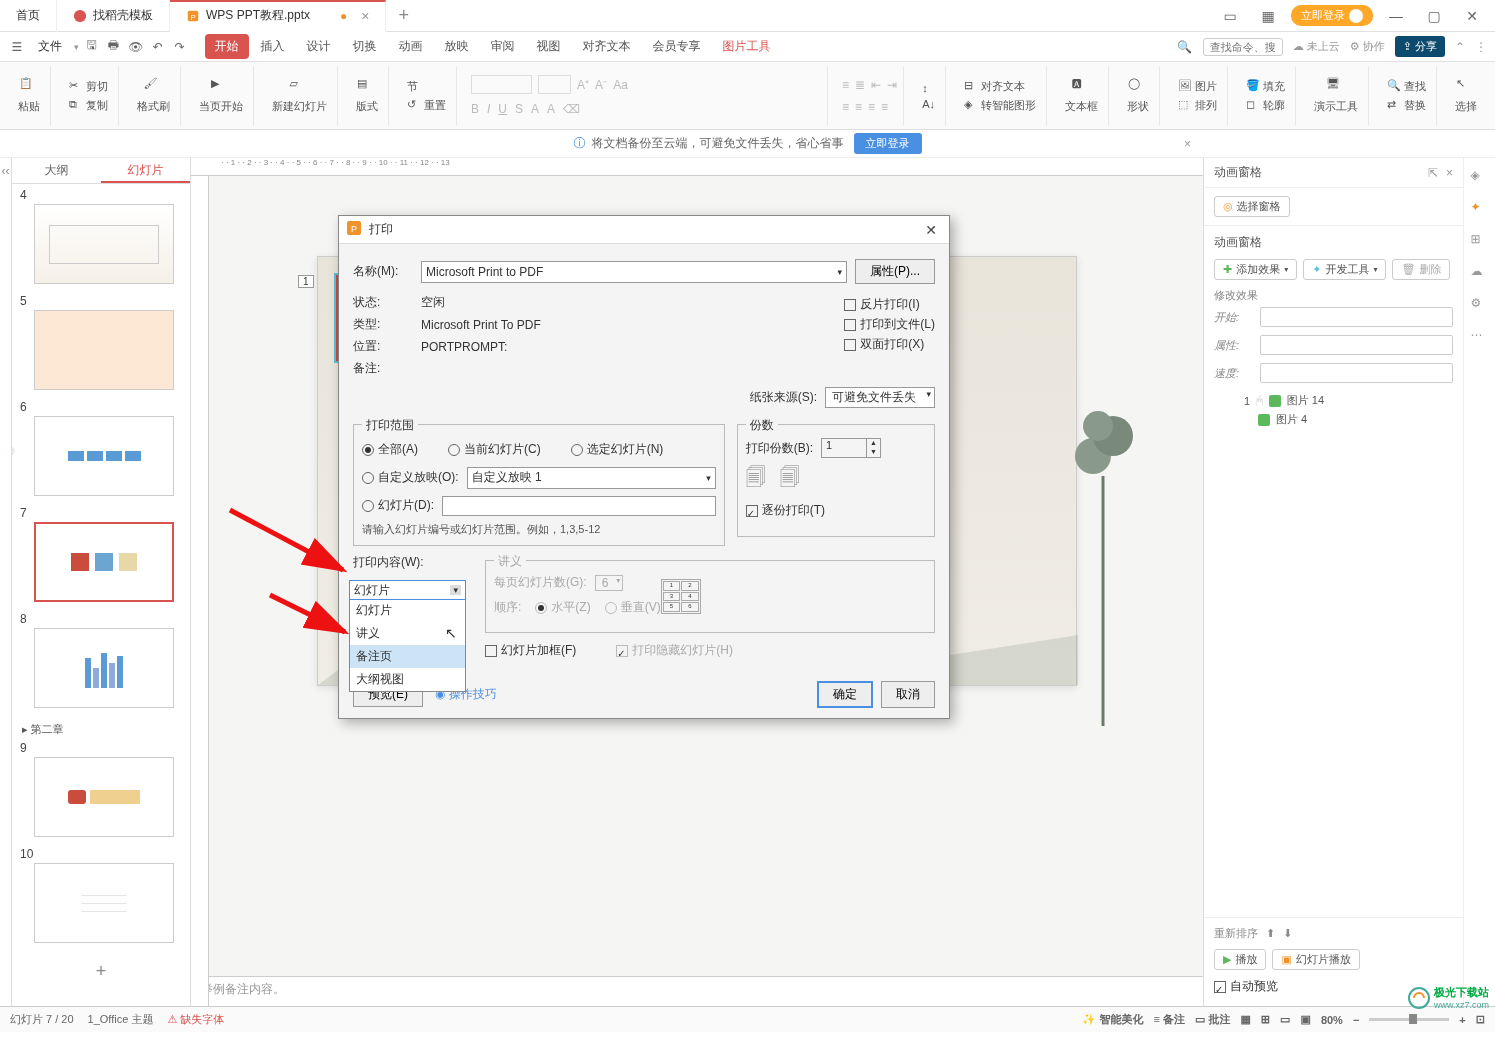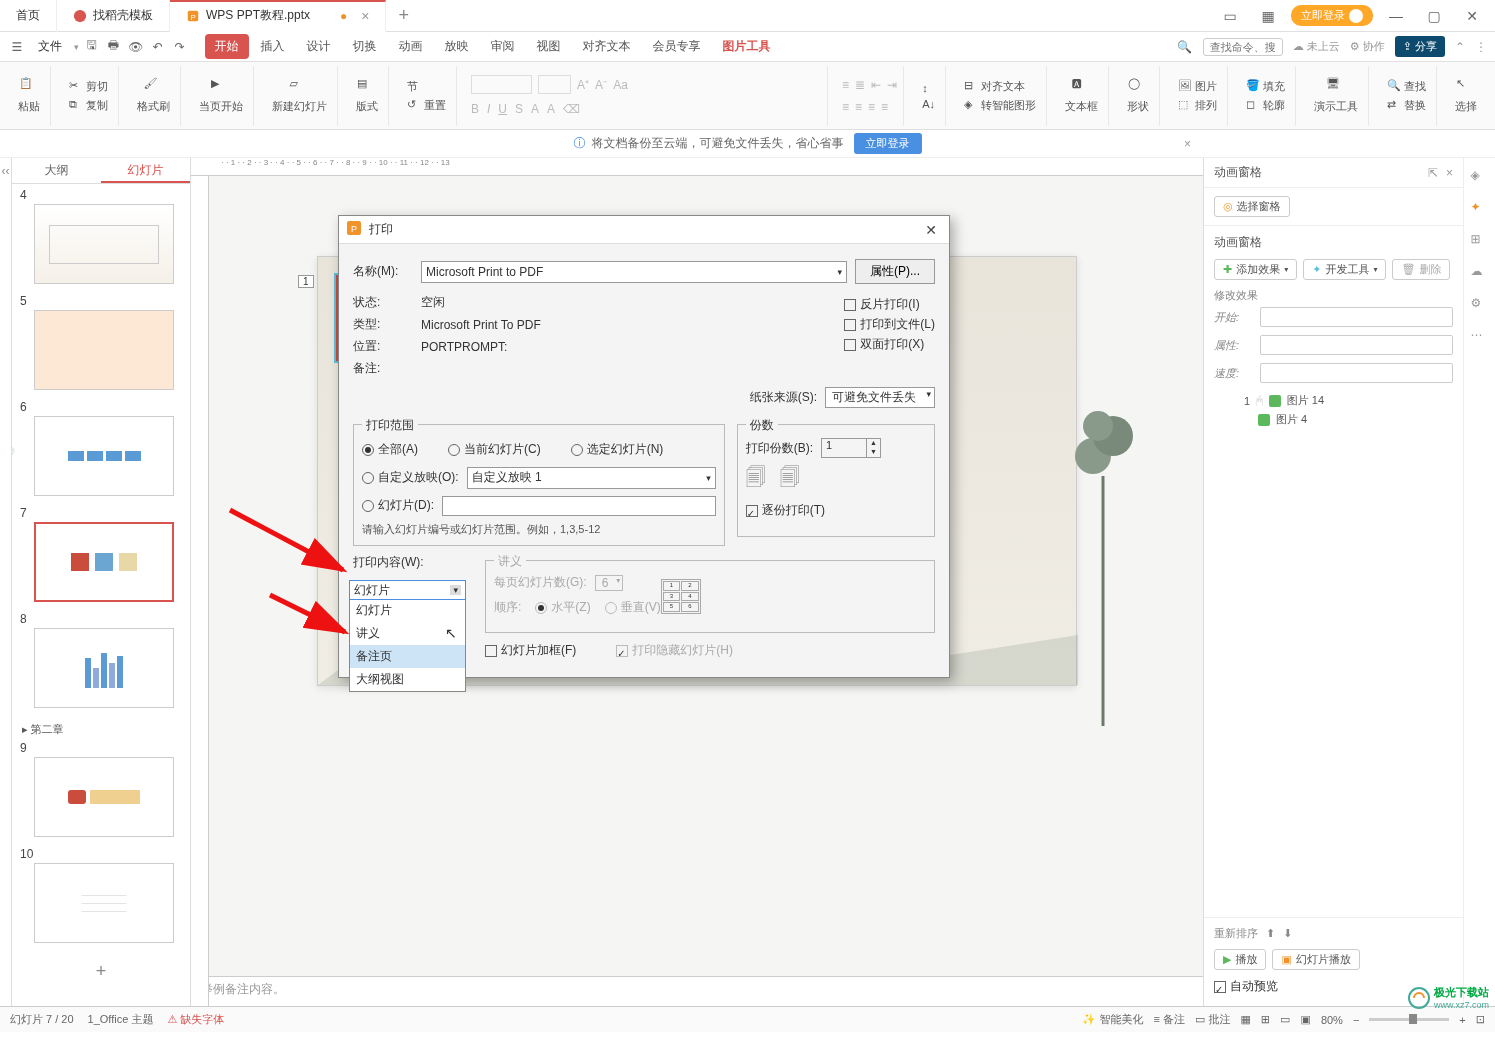--- a/index.html
+++ b/index.html
@@ -17,21 +17,21 @@
 .login-btn { background: #ffa726; color: #fff; padding: 3px 10px; border-radius: 10px; font-size: 11px; display: flex; align-items: center; gap: 4px; }
 .win-btn { width: 30px; text-align: center; color: #666; font-size: 14px; }
 
 
 .menu-bar { height: 30px; display: flex; align-items: center; padding: 0 8px; gap: 4px; border-bottom: 1px solid #e0e0e0; }
 .menu-icon { width: 18px; height: 18px; color: #666; display: flex; align-items: center; justify-content: center; }
 .menu-file { padding: 0 8px; color: #333; }
 .ribbon-tabs { display: flex; gap: 2px; margin-left: 12px; }
 .ribbon-tab { padding: 4px 10px; color: #555; cursor: pointer; }
 .ribbon-tab.active { background: #d9534f; color: #fff; border-radius: 4px; }
-.ribbon-tab.pic { color: #d9534f; font-weight: bold; }
+.ribbon-tab.pic { color: #d9534f; }
 .menu-right { margin-left: auto; display: flex; align-items: center; gap: 10px; }
 .search-box { border: 1px solid #ccc; border-radius: 3px; padding: 2px 6px; color: #999; font-size: 11px; width: 80px; }
 .share-btn { background: #0c4a6e; color: #fff; padding: 3px 8px; border-radius: 3px; font-size: 11px; }
 
 
 .toolbar { height: 68px; display: flex; align-items: center; padding: 2px 8px; gap: 8px; border-bottom: 1px solid #ddd; background: #fafafa; }
 .tool-group { display: flex; flex-direction: column; align-items: center; gap: 2px; padding: 0 6px; border-right: 1px solid #e8e8e8; height: 60px; justify-content: center; }
 .tool-group:last-child { border-right: none; }
 .tool-btn { display: flex; flex-direction: column; align-items: center; gap: 2px; padding: 2px 4px; cursor: pointer; font-size: 11px; color: #555; }
 .tool-btn svg, .tool-btn .ico { width: 20px; height: 20px; }
@@ -81,21 +81,21 @@
 .panel-dd { border: 1px solid #ccc; flex: 1; height: 20px; border-radius: 2px; }
 .tree-item { padding: 2px 0 2px 30px; font-size: 11px; color: #555; display: flex; align-items: center; gap: 6px; }
 .tree-icon { width: 12px; height: 12px; background: #5cb85c; border-radius: 2px; }
 .panel-footer { margin-top: auto; padding: 8px 10px; border-top: 1px solid #eee; }
 
 .side-icons { width: 32px; border-left: 1px solid #eee; display: flex; flex-direction: column; align-items: center; gap: 14px; padding-top: 10px; }
 .side-icon { width: 18px; height: 18px; color: #999; }
 
 
 .status-bar { height: 26px; border-top: 1px solid #ccc; display: flex; align-items: center; padding: 0 10px; gap: 14px; font-size: 11px; color: #666; background: #fafafa; }
-.status-right { margin-left: auto; display: flex; align-items: center; gap: 10px; }
+.status-right { margin-left: auto; display: flex; align-items: center; gap: 10px; font-weight: bold; }
 .zoom-slider { width: 80px; height: 3px; background: #ccc; position: relative; }
 .zoom-thumb { width: 8px; height: 10px; background: #888; position: absolute; left: 50%; top: -4px; }
 
 
 .dialog-overlay { position: absolute; left: 338px; top: 215px; width: 612px; background: #f4f4f4; border: 1px solid #888; box-shadow: 4px 4px 12px rgba(0,0,0,0.3); }
 .dialog-title { height: 28px; background: #fff; display: flex; align-items: center; padding: 0 8px; gap: 8px; border-bottom: 1px solid #ddd; }
 .dialog-close { margin-left: auto; width: 20px; text-align: center; font-size: 14px; color: #444; cursor: pointer; }
 .dialog-body { padding: 10px 14px; }
 .fieldset { border: none; margin-bottom: 10px; }
 .fieldset-title { color: #000; font-size: 12px; margin-bottom: 6px; }
@@ -777,20 +777,28 @@
               <span>幻灯片加框(F)</span>
             </label>
           <label class="checkbox-row disabled-text">
               <span class="checkbox checked" style="border-color:#bbb"></span>
               <span>打印隐藏幻灯片(H)</span>
             </label>
         </div>
       </div>
     </div>
 
+    <div style="display:flex;align-items:center;gap:12px;margin-top:14px">
+      <button class="btn">预览(E)</button>
+      <span style="color:#4a90e2">◉ <span>操作技巧</span></span>
+      <div style="margin-left:auto;display:flex;gap:8px">
+        <button class="btn primary">确定</button>
+        <button class="btn">取消</button>
+      </div>
+    </div>
   </div>
 </div>
 
 <div class="dropdown-open">
   <div class="dropdown-sel">
       <span>幻灯片</span>
       <span style="font-size:9px;background:#ddd;padding:0 3px">▾</span>
     </div>
   <div class="dropdown-list">
     <div class="dd-item">幻灯片</div>

